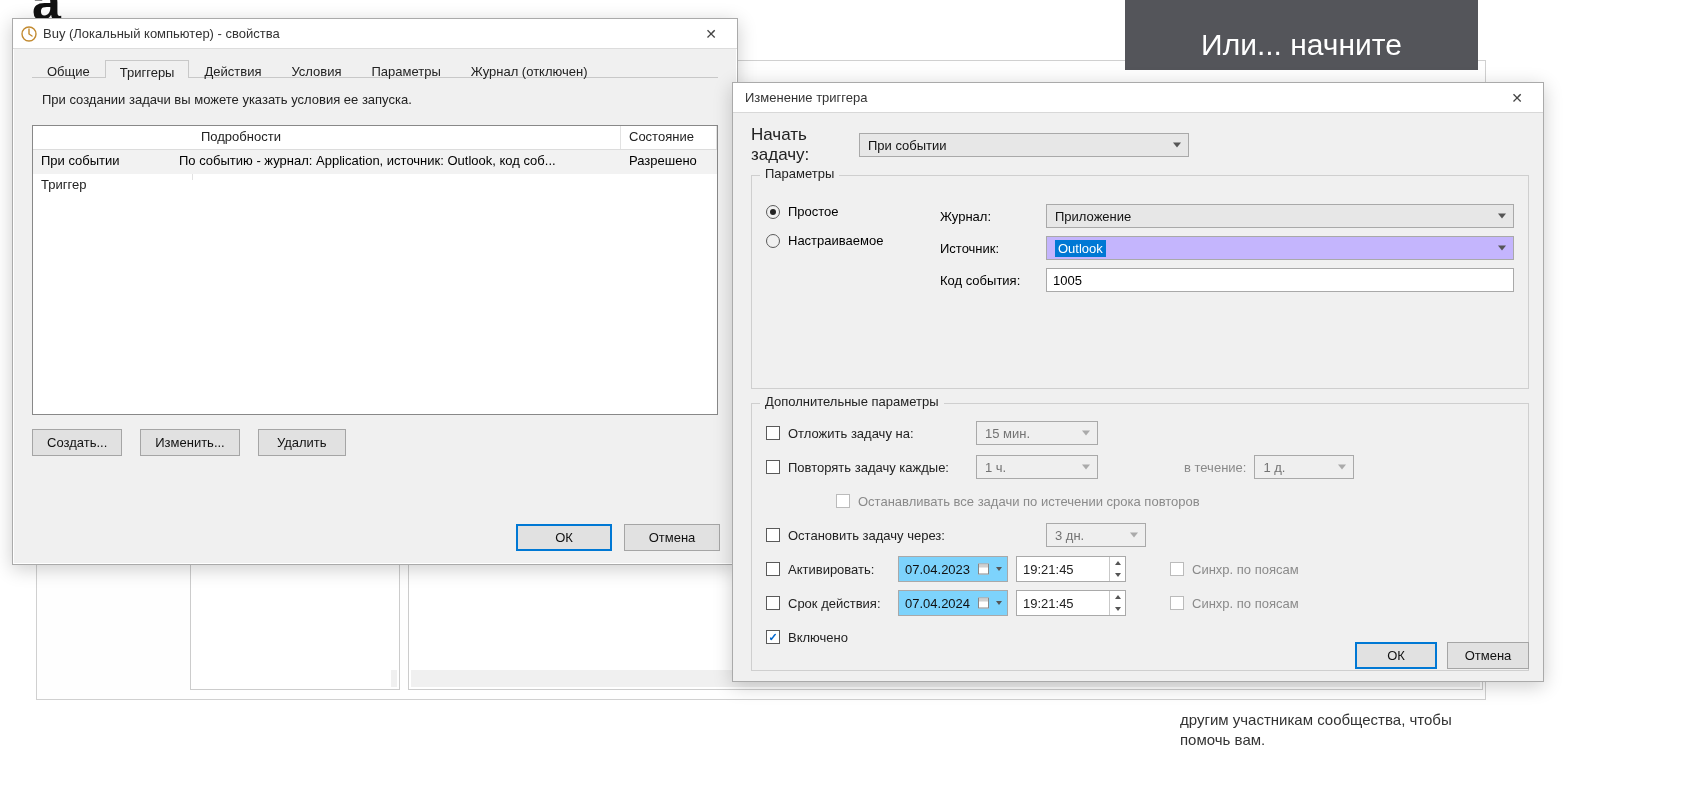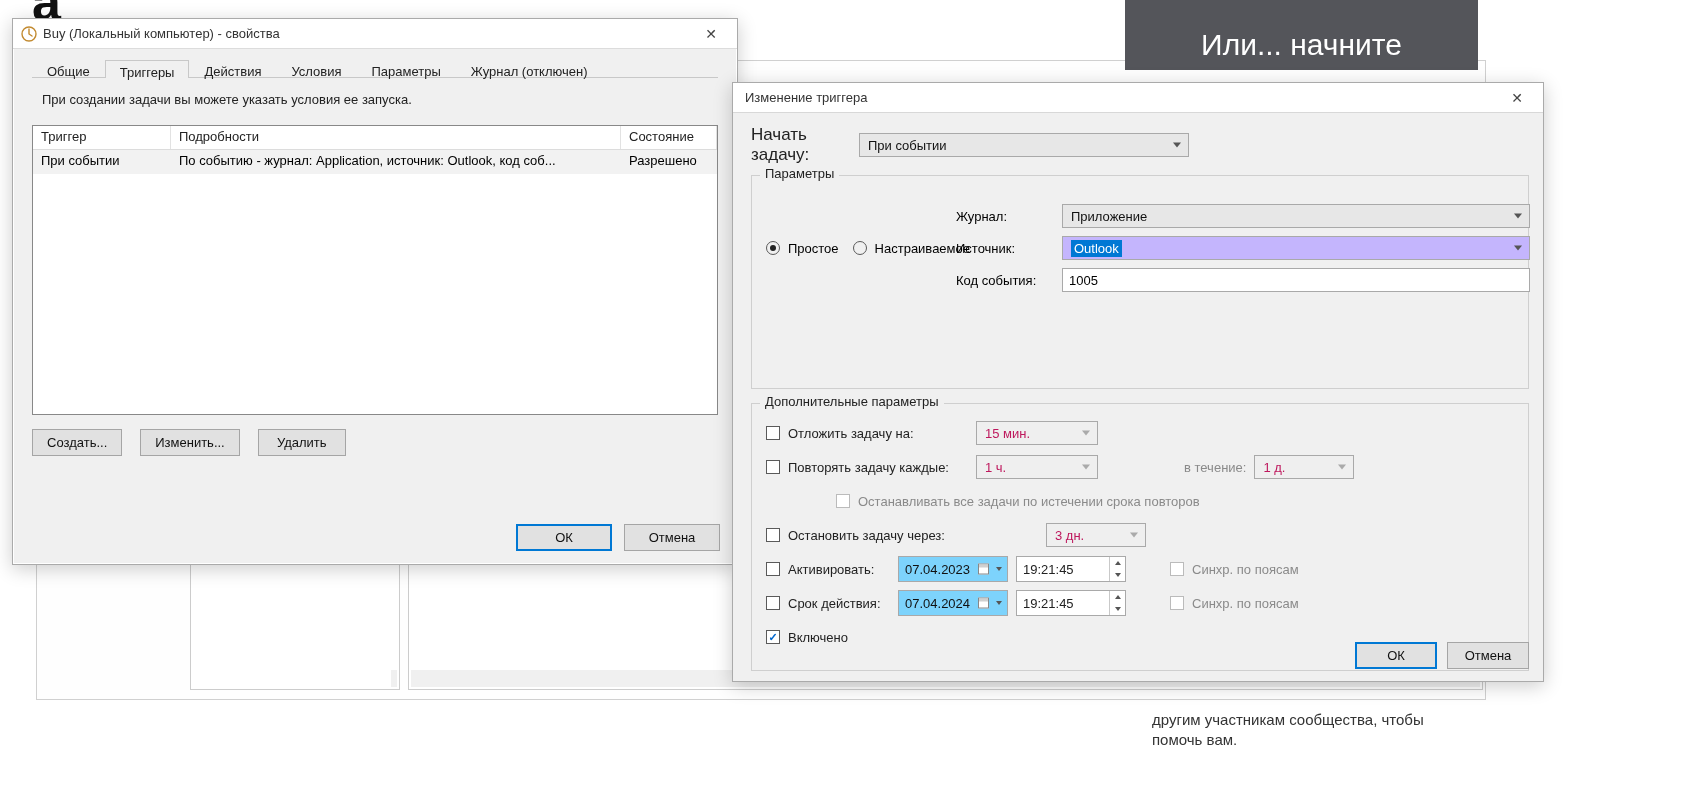--- a/index.html
+++ b/index.html
@@ -1,21 +1,21 @@
 <!DOCTYPE html>
 <html><head>
 <meta charset="utf-8">
 <style>
   * { box-sizing: border-box; font-family: "Segoe UI", Tahoma, sans-serif; }
   body { margin: 0; width: 1701px; height: 809px; background: #fff; overflow: hidden; font-size: 13px; }
 
   
   .bg-letter { position: absolute; left: 32px; top: -28px; font-size: 52px; font-weight: 700; color: #111; }
   .banner { position: absolute; left: 1125px; top: -4px; width: 353px; height: 74px; background: #54555a; color: #fff; display: flex; align-items: flex-end; justify-content: center; font-size: 30px; padding-bottom: 8px; }
-  .help-text { position: absolute; left: 1152px; top: 710px; width: 290px; font-size: 15px; color: #333; line-height: 1.35; }
+  .help-text { position: absolute; left: 1180px; top: 710px; width: 290px; font-size: 15px; color: #333; line-height: 1.35; }
   .bg-box1 { position: absolute; left: 190px; top: 500px; width: 210px; height: 190px; border: 1px solid #ccc; background: #fff; }
   .bg-scroll { position: absolute; left: 200px; bottom: 2px; right: 2px; height: 17px; background: #f0f0f0; }
   .bg-box2 { position: absolute; left: 408px; top: 500px; width: 1075px; height: 190px; border: 1px solid #ccc; background: #fff; }
   .bg-box2 .bg-scroll { left: 2px; }
   .bg-mainframe { position: absolute; left: 36px; top: 60px; width: 1450px; height: 640px; border: 1px solid #d0d0d0; background: #fefefe; }
 
   
   .win {
     position: absolute; background: #fff; border: 1px solid #aaa;
     box-shadow: 0 4px 18px rgba(0,0,0,0.2);
@@ -37,21 +37,21 @@
   .tab-panel { background:#f0f0f0; margin: 0 18px 0 18px; padding: 14px 0 0 0; }
 
   .hint { padding: 0 10px 18px 10px; color:#222; }
 
   .listview {
     margin: 0 0 14px 0; border:1px solid #888; background:#fff; height:290px;
     display:flex; flex-direction:column;
   }
   .lv-head { display:flex; height:24px; border-bottom:1px solid #dcdcdc; }
   .lv-head .col { border-right:1px solid #e2e2e2; padding:3px 8px; font-size:13px; color:#222;}
-  .col-trigger{ width:138px;} .col-details{ flex:1;} .col-state{ width:96px;}
+  .col-trigger{ width:160px;margin-top:48px;} .col-details{ flex:1;} .col-state{ width:96px;}
   .lv-row { display:flex; height:24px; background:#f2f2f2; }
   .lv-row .cell { padding:3px 8px; font-size:13px; white-space:nowrap; overflow:hidden; text-overflow:ellipsis;}
   .cell-trigger{ width:138px;} .cell-details{ flex:1;} .cell-state{ width:96px;}
 
   .row-buttons { display:flex; gap:18px; }
   .btn {
     min-width:88px; height:27px; border:1px solid #a5a5a5; background:#e1e1e1;
     padding:0 14px; font-size:13px; color:#111; display:inline-flex; align-items:center; justify-content:center;
   }
   .btn.primary { border:2px solid #0078d4; background:#e1e1e1; }
@@ -65,32 +65,32 @@
 
   .form-row { display:flex; align-items:center; gap:10px; margin-bottom:10px;}
   .form-row label { font-size:17px; color:#222; }
   .combo {
     height:24px; border:1px solid #a9a9a9; background:#e7e7e7; display:flex; align-items:center;
     padding:0 22px 0 8px; position:relative; font-size:13px; color:#111;
   }
   .combo::after{ content:""; position:absolute; right:7px; top:50%; width:0;height:0;border-left:4px solid transparent;border-right:4px solid transparent;border-top:5px solid #555; transform:translateY(-50%);}
   .combo.wide{ width:330px;} .combo.w468{ width:468px;}
   .combo.light { background:#c4b5fd;}
-  .combo.disabled { background:#efefef; color:#be185d;}
+  .combo.disabled { background:#efefef; color:#737373;}
   .combo.disabled::after{ border-top-color:#aaa;}
   .textinput {
     height:24px; border:1px solid #a9a9a9; background:#fff; padding:0 6px; font-size:13px; display:flex; align-items:center;
   }
   .textinput.w468{ width:468px;}
 
   .fieldset { border:1px solid #cfcfcf; margin:0 0 14px 0; position:relative;}
   .fieldset-legend { position:absolute; top:-10px; left:8px; background:#f0f0f0; padding:0 5px; font-size:13px; color:#222;}
   .fieldset-body { padding:16px 14px 12px 14px; }
 
-  .radio-col { display:flex; gap:14px;}
+  .radio-col { display:flex; flex-direction:column; gap:14px;}
   .radio { display:flex; align-items:center; gap:8px; font-size:13px;}
   .radio-dot {
     width:14px;height:14px;border:1px solid #5a5a5a;border-radius:50%;display:inline-flex;align-items:center;justify-content:center;
   }
   .radio-dot.checked::after{content:"";width:6px;height:6px;border-radius:50%;background:#222;}
   .grid2 { display:grid; grid-template-columns:100px 1fr; row-gap:8px; column-gap:6px; align-items:center;}
 
   .cb { width:14px;height:14px;border:1px solid #5a5a5a;background:#fff;display:inline-flex;align-items:center;justify-content:center;}
   .cb.checked::after{content:"✓"; font-size:11px; color:#0066cc; font-weight:700; line-height:1;}
   .cb.disabled{ border-color:#bbb;}

